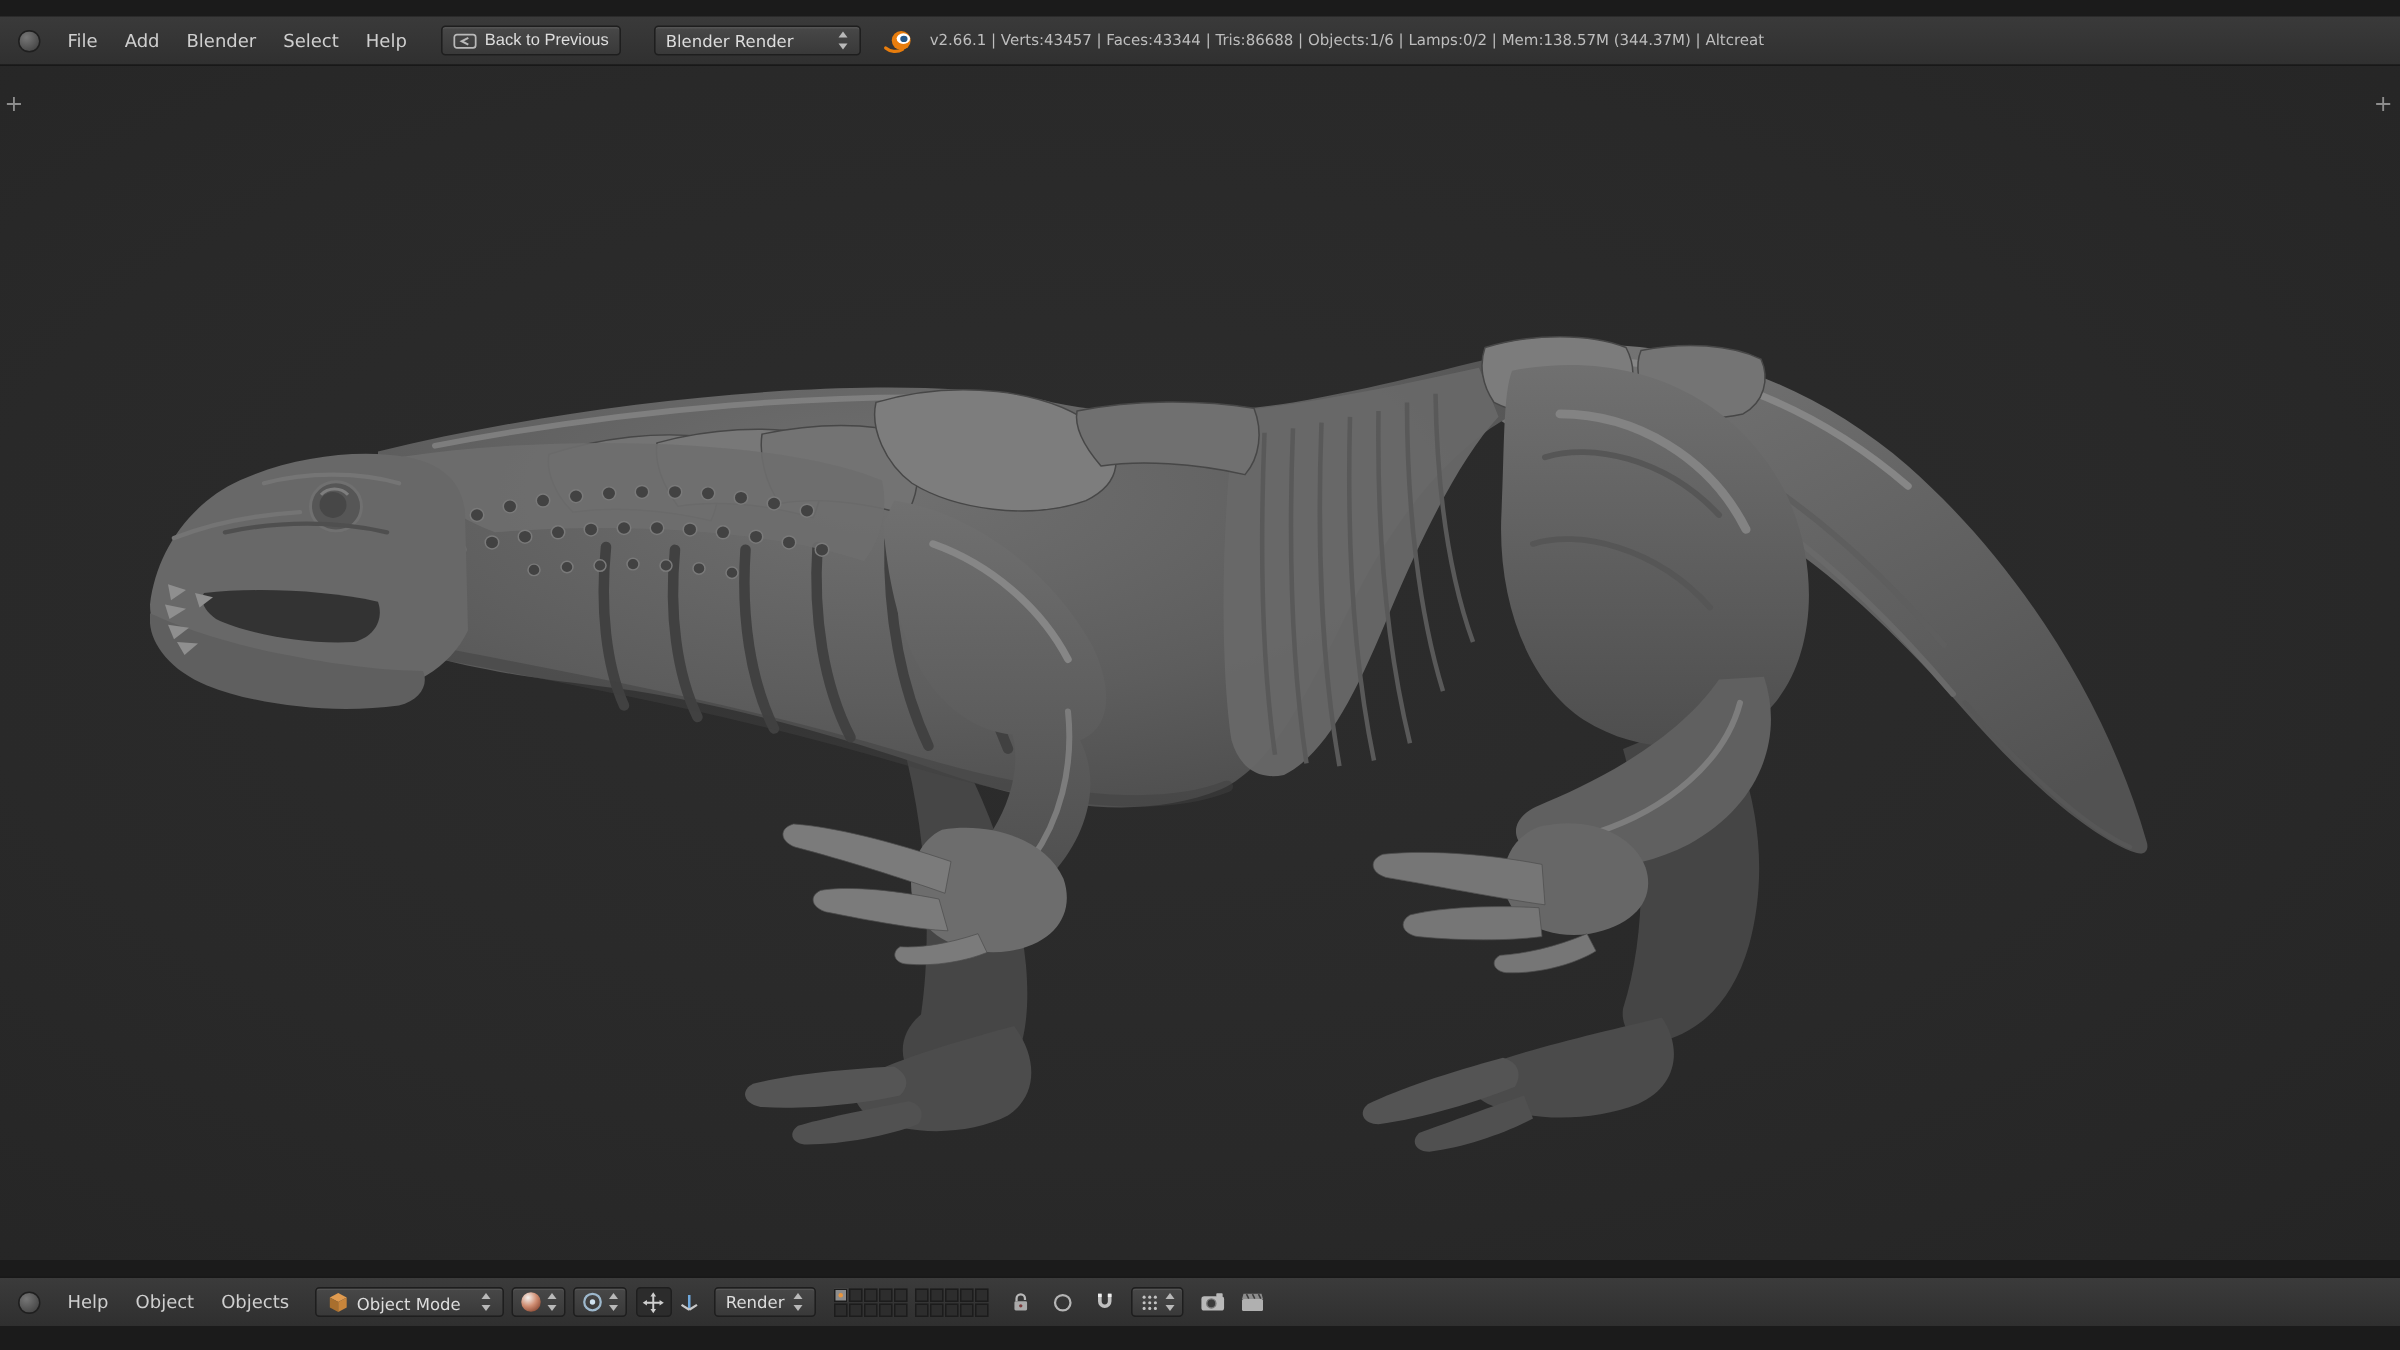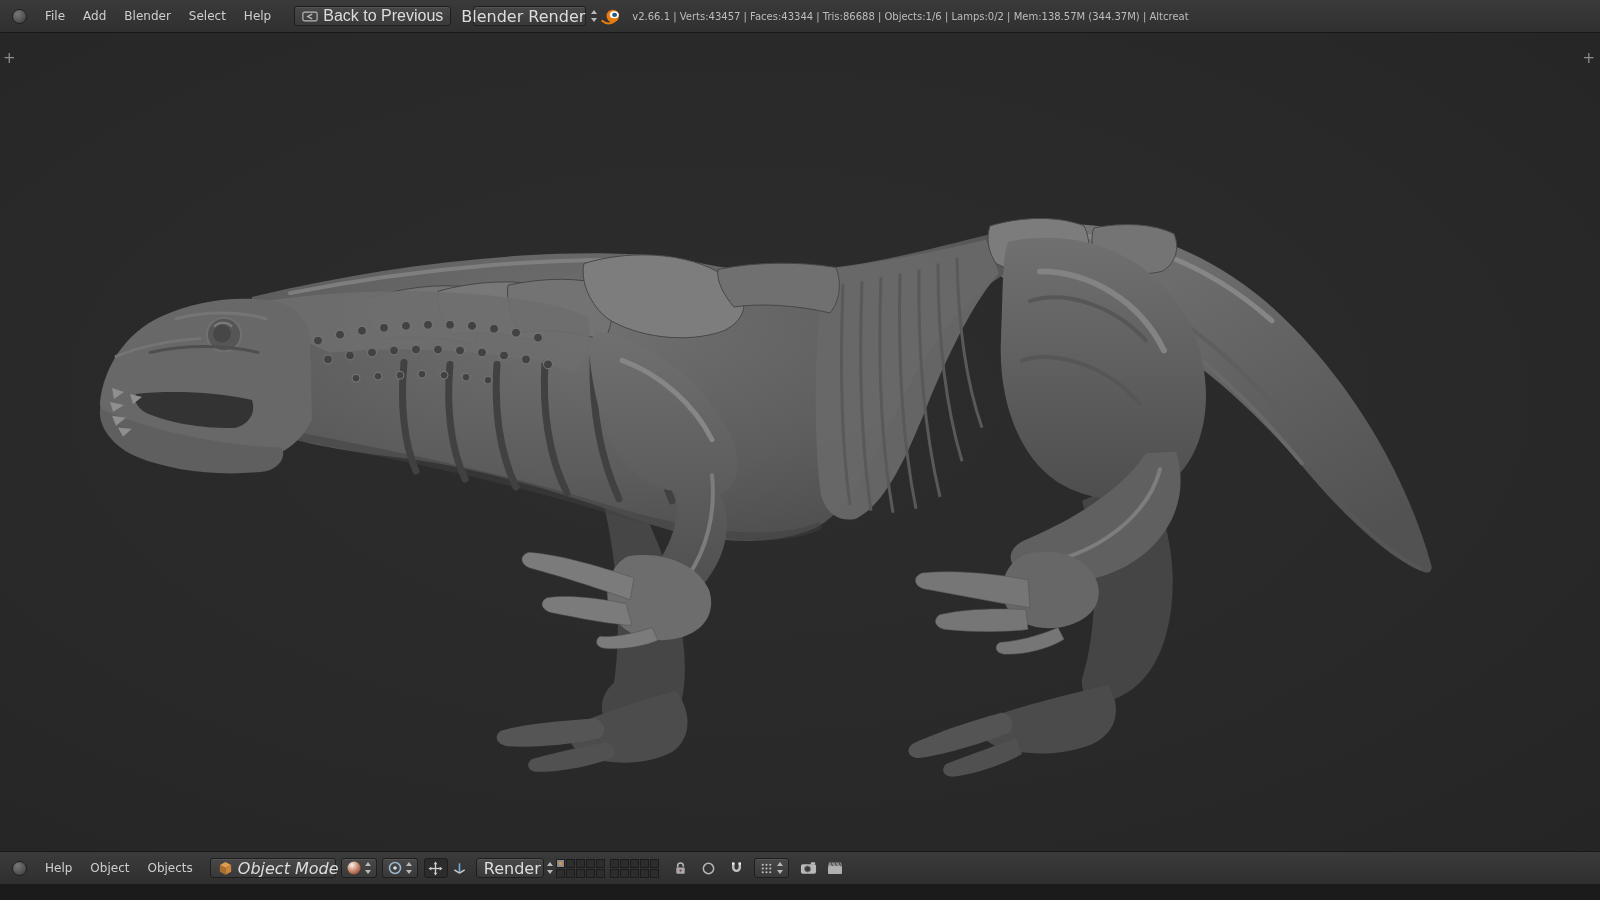--- a/index.html
+++ b/index.html
@@ -11,21 +11,21 @@
     user-select:none;
   }
   .app{position:relative;width:1600px;height:900px;display:flex;flex-direction:column;}
 
   
   .topbar,.bottombar{
     box-sizing:border-box;
     display:flex;align-items:center;
     background:linear-gradient(#3a3a3a,#303030);
     color:#cfcfcf;font-size:12px;
-    padding:16px 8px;flex:0 0 auto;
+    padding:16px 8px;flex:0 0 auto;margin-top:11px;
   }
   .topbar{height:29px;border-bottom:1px solid #181818;}
   .bottombar{height:28px;border-top:1px solid #181818;background:linear-gradient(#3b3b3b,#2f2f2f);}
   .bottom-strip{height:16px;background:#1b1b1b;flex:0 0 auto;}
 
   .editor-btn{
     width:22px;height:20px;display:flex;align-items:center;justify-content:center;
     background:none;border:none;padding:0;margin-right:6px;cursor:pointer;
   }
   .editor-ball{
@@ -34,23 +34,23 @@
     border:1px solid #1f1f1f;display:inline-block;
   }
   .menus{display:flex;align-items:center;}
   .menu-item{padding:0 9px;line-height:28px;color:#cfcfcf;cursor:default;}
 
   .hdr-btn{
     box-sizing:border-box;height:20px;display:inline-flex;align-items:center;gap:5px;
     background:linear-gradient(#484848,#393939);
     border:1px solid #1e1e1e;border-radius:3px;
     box-shadow:inset 0 1px 0 rgba(255,255,255,.07);
-    color:#dddddd;font-size:16px;padding:0 7px;cursor:default;white-space:nowrap;
-  }
-  .engine-select{width:113px;justify-content:center;margin-left:22px;}
+    color:#dddddd;font-size:11px;padding:0 7px;cursor:default;white-space:nowrap;
+  }
+  .engine-select{width:138px;justify-content:space-between;margin-left:22px;}
   .back-btn{margin-left:14px;}
   .updown{flex:0 0 auto;}
   .blender-logo{margin-left:14px;display:inline-flex;align-items:center;}
   .stats{margin-left:10px;color:#bdbdbd;font-size:10px;letter-spacing:0;white-space:nowrap;}
 
   
   .viewport{
     position:relative;flex:1 1 auto;overflow:hidden;
     background:radial-gradient(ellipse at 45% 45%, #2d2d2d 0%, #292929 60%, #252525 100%);
   }
@@ -76,21 +76,21 @@
   .layers{display:flex;gap:5px;margin-left:12px;}
   .layer-group{display:grid;grid-template-columns:repeat(5,9px);grid-template-rows:repeat(2,9px);gap:1px;}
   .layer-cell{
     width:9px;height:9px;background:#2d2d2d;border:1px solid #1c1c1c;box-sizing:border-box;
     position:relative;cursor:pointer;
   }
   .layer-cell.active{background:#8c8c8c;}
   .layer-cell .dot{
     position:absolute;left:2px;top:2px;width:3px;height:3px;border-radius:50%;background:#e8953d;
   }
-  .grp{display:inline-flex;align-items:center;font-style:italic;}
+  .grp{display:inline-flex;align-items:flex-end;}
 </style>
 </head>
 <body>
 
 <div class="app">
 
   <header class="topbar">
     <button class="editor-btn">
       <span class="editor-ball"></span>
     </button>

